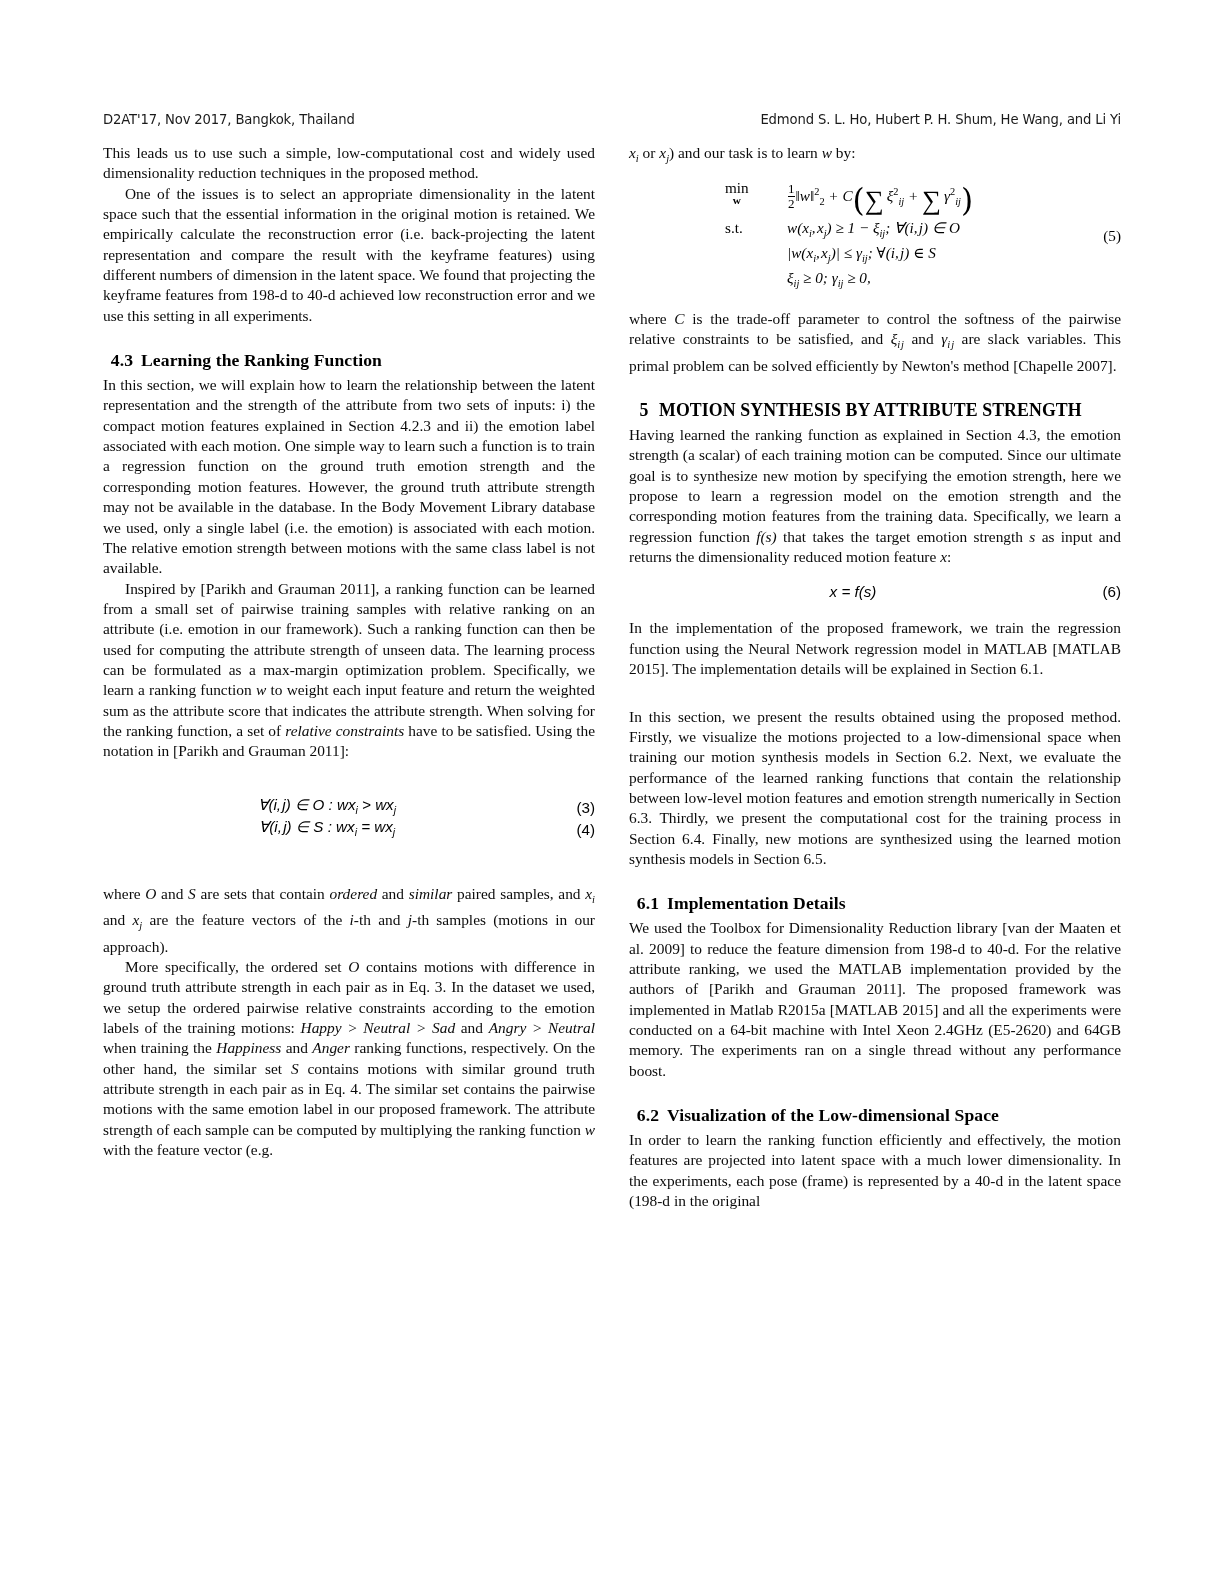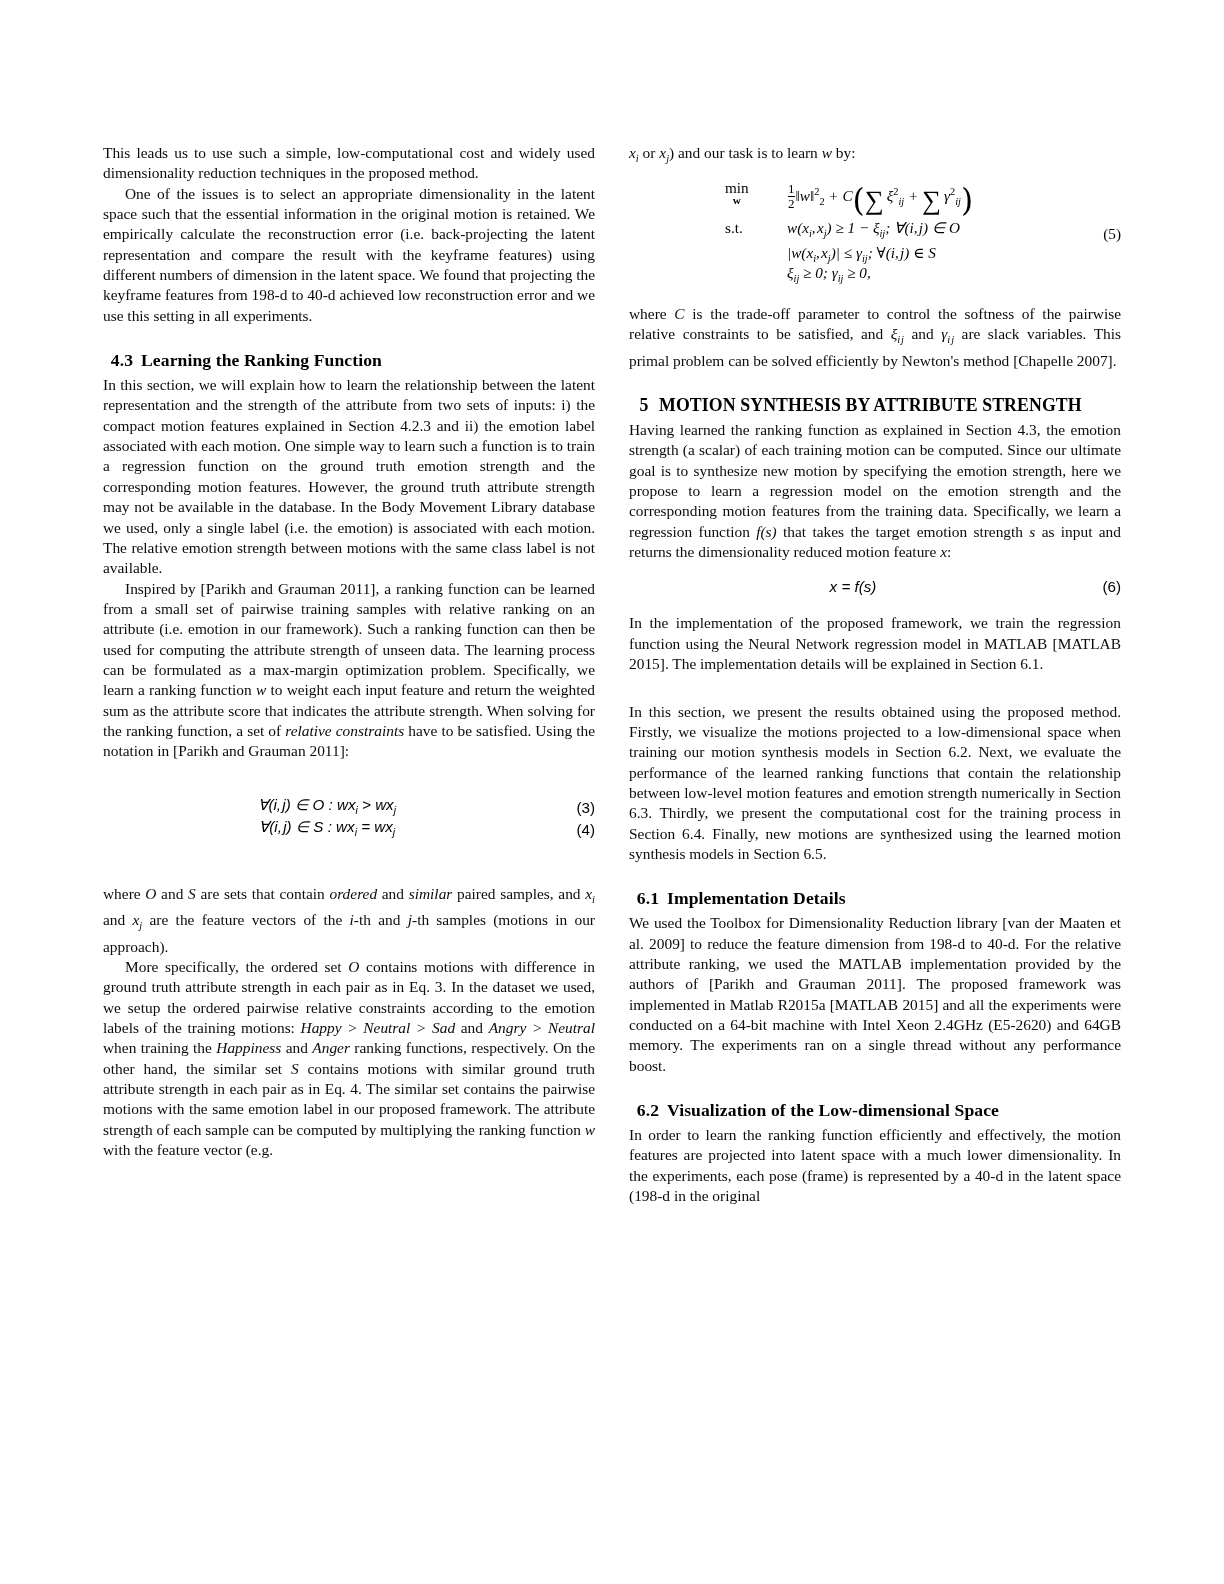--- a/index.html
+++ b/index.html
@@ -196,20 +196,24 @@
     font-size: 15.2px;
   }
   .eq34 { margin-top: 2px; }
   .it { font-style: italic; }
 </style>
 </head>
 <body>
 
 <div class="page">
 
+  <div class="runhead">
+    <span class="runhead-left">D2AT'17, Nov 2017, Bangkok, Thailand</span>
+    <span class="runhead-right">Edmond S. L. Ho, Hubert P. H. Shum, He Wang, and Li Yi</span>
+  </div>
 
   <div class="columns">
 
     <div class="col">
 
       <p class="para">This leads us to use such a simple, low-computational cost and widely used dimensionality reduction techniques in the proposed method.</p>
       <p class="para indent">One of the issues is to select an appropriate dimensionality in the latent space such that the essential information in the original motion is retained. We empirically calculate the reconstruction error (i.e. back-projecting the latent representation and compare the result with the keyframe features) using different numbers of dimension in the latent space. We found that projecting the keyframe features from 198-d to 40-d achieved low reconstruction error and we use this setting in all experiments.</p>
 
       <div class="sp-before-head"></div>
       <h2 class="sec">
@@ -261,21 +265,21 @@
             </div>
           </div>
 
           <div class="eq5-line" style="margin-bottom:5px;font-family:Liberation Serif, serif;">
             <div class="eq5-lbl">s.t.</div>
             <div class="eq5-expr">
               <span class="mi">w</span>(<span class="mi">x<sub class="s">i</sub></span>, <span class="mi">x<sub class="s">j</sub></span>) ≥ 1 − <span class="mi">ξ<sub class="s">ij</sub></span>; ∀(<span class="mi">i</span>, <span class="mi">j</span>) ∈ <span class="mi">O</span>
             </div>
           </div>
 
-          <div class="eq5-line" style="align-items:flex-end;">
+          <div class="eq5-line" style="margin-bottom:5px;align-items:flex-end;">
             <div class="eq5-lbl"></div>
             <div class="eq5-expr">
               |<span class="mi">w</span>(<span class="mi">x<sub class="s">i</sub></span>, <span class="mi">x<sub class="s">j</sub></span>)| ≤ <span class="mi">γ<sub class="s">ij</sub></span>; ∀(<span class="mi">i</span>, <span class="mi">j</span>) ∈ <span class="mi">S</span>
             </div>
           </div>
 
           <div class="eq5-line">
             <div class="eq5-lbl"></div>
             <div class="eq5-expr">
               <span class="mi">ξ<sub class="s">ij</sub></span> ≥ 0; <span class="mi">γ<sub class="s">ij</sub></span> ≥ 0,

